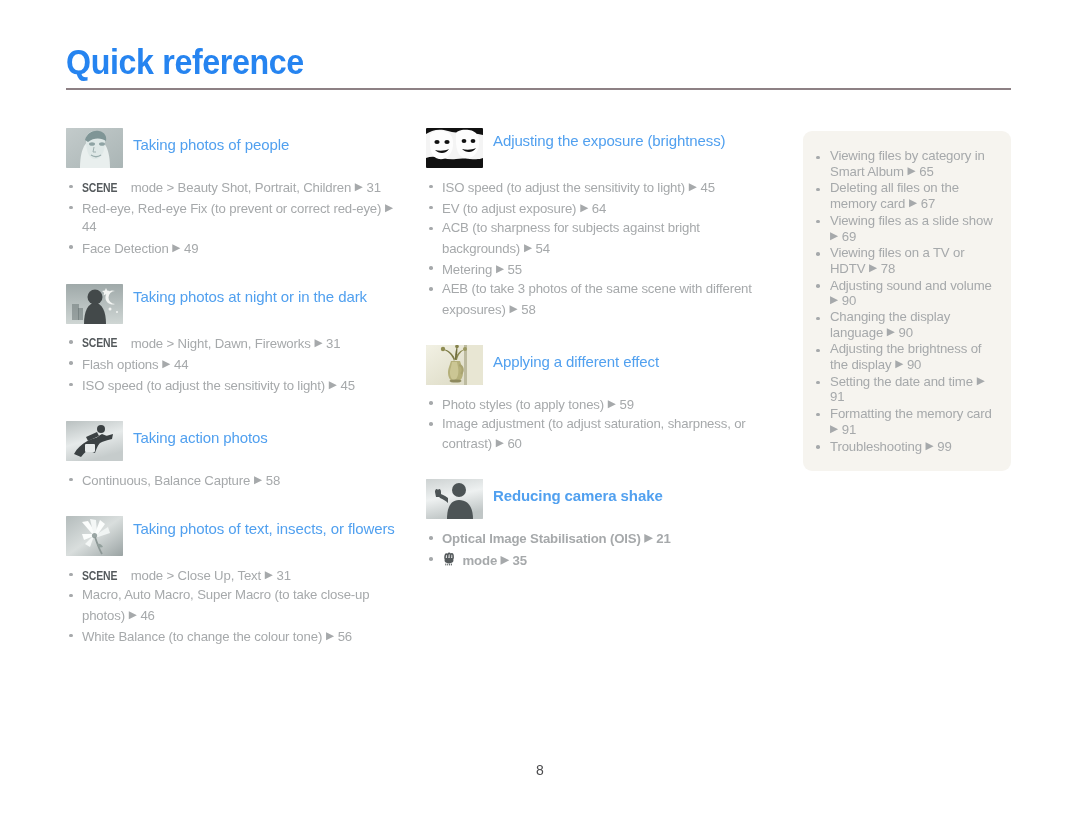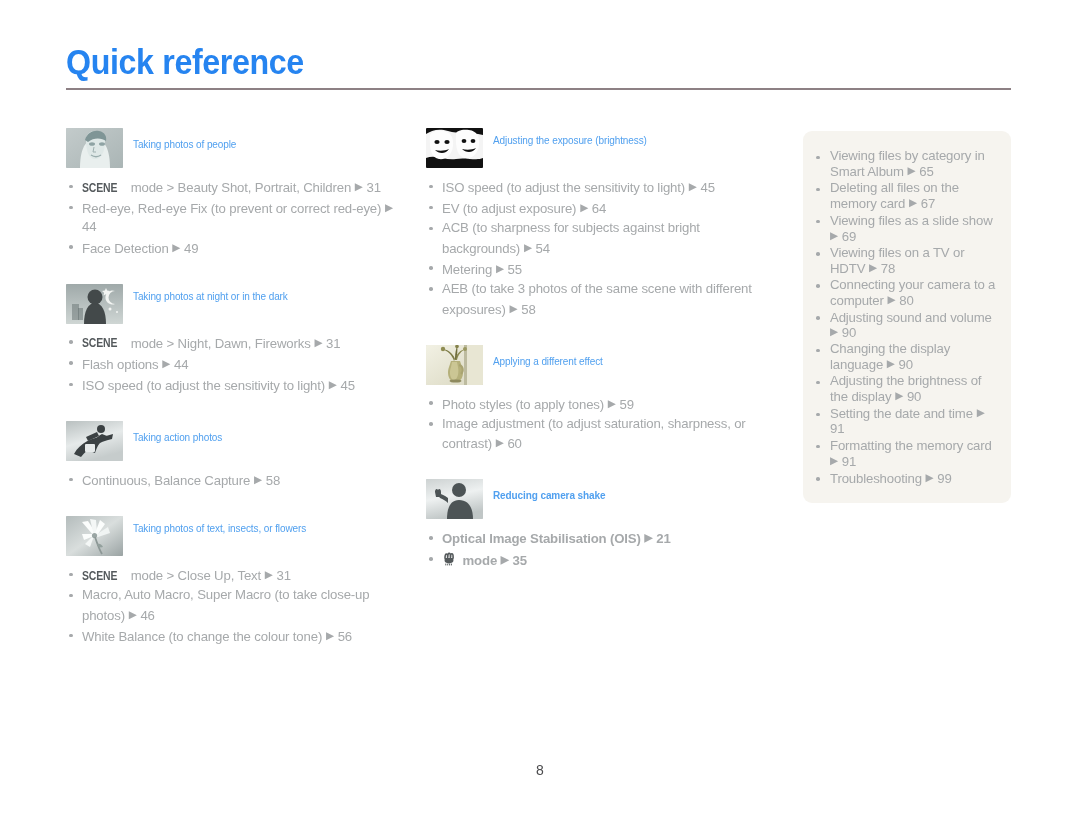--- a/index.html
+++ b/index.html
@@ -59,21 +59,21 @@
     height: 40px;
     flex: 0 0 57px;
     border-radius: 1px;
     overflow: hidden;
     position: relative;
     background: #d5d8d8;
   }
   .thumb svg { display: block; width: 100%; height: 100%; }
   .section-title {
     color: #51a0ef;
-    font-size: 10px;
+    font-size: 15px;
     line-height: 20px;
     padding-top: 7px;
     letter-spacing: -0.1px;
   }
   .section-title.two-line { padding-top: 3px; }
 
   
   ul.bullets {
     list-style: none;
     margin: 0;
@@ -369,21 +369,20 @@
       </ul>
     </div>
   </div>
 
 <div class="side-panel">
   <ul class="bullets">
       <li><span>Viewing files by category in Smart Album</span><span class="arw"> ▶ </span><span>65</span></li>
       <li><span>Deleting all files on the memory card</span><span class="arw"> ▶ </span><span>67</span></li>
       <li><span>Viewing files as a slide show</span><span class="arw"> ▶ </span><span>69</span></li>
       <li><span>Viewing files on a TV or HDTV</span><span class="arw"> ▶ </span><span>78</span></li>
-      <li><span>Connecting your camera to a computer</span><span class="arw"> ▶ </span><span>80</span></li>
       <li><span>Adjusting sound and volume</span><span class="arw"> ▶ </span><span>90</span></li>
       <li><span>Changing the display language</span><span class="arw"> ▶ </span><span>90</span></li>
       <li><span>Adjusting the brightness of the display</span><span class="arw"> ▶ </span><span>90</span></li>
       <li><span>Setting the date and time</span><span class="arw"> ▶ </span><span>91</span></li>
       <li><span>Formatting the memory card</span><span class="arw"> ▶ </span><span>91</span></li>
       <li><span>Troubleshooting</span><span class="arw"> ▶ </span><span>99</span></li>
     </ul>
 </div>
 
 <div class="page-number">8</div>

